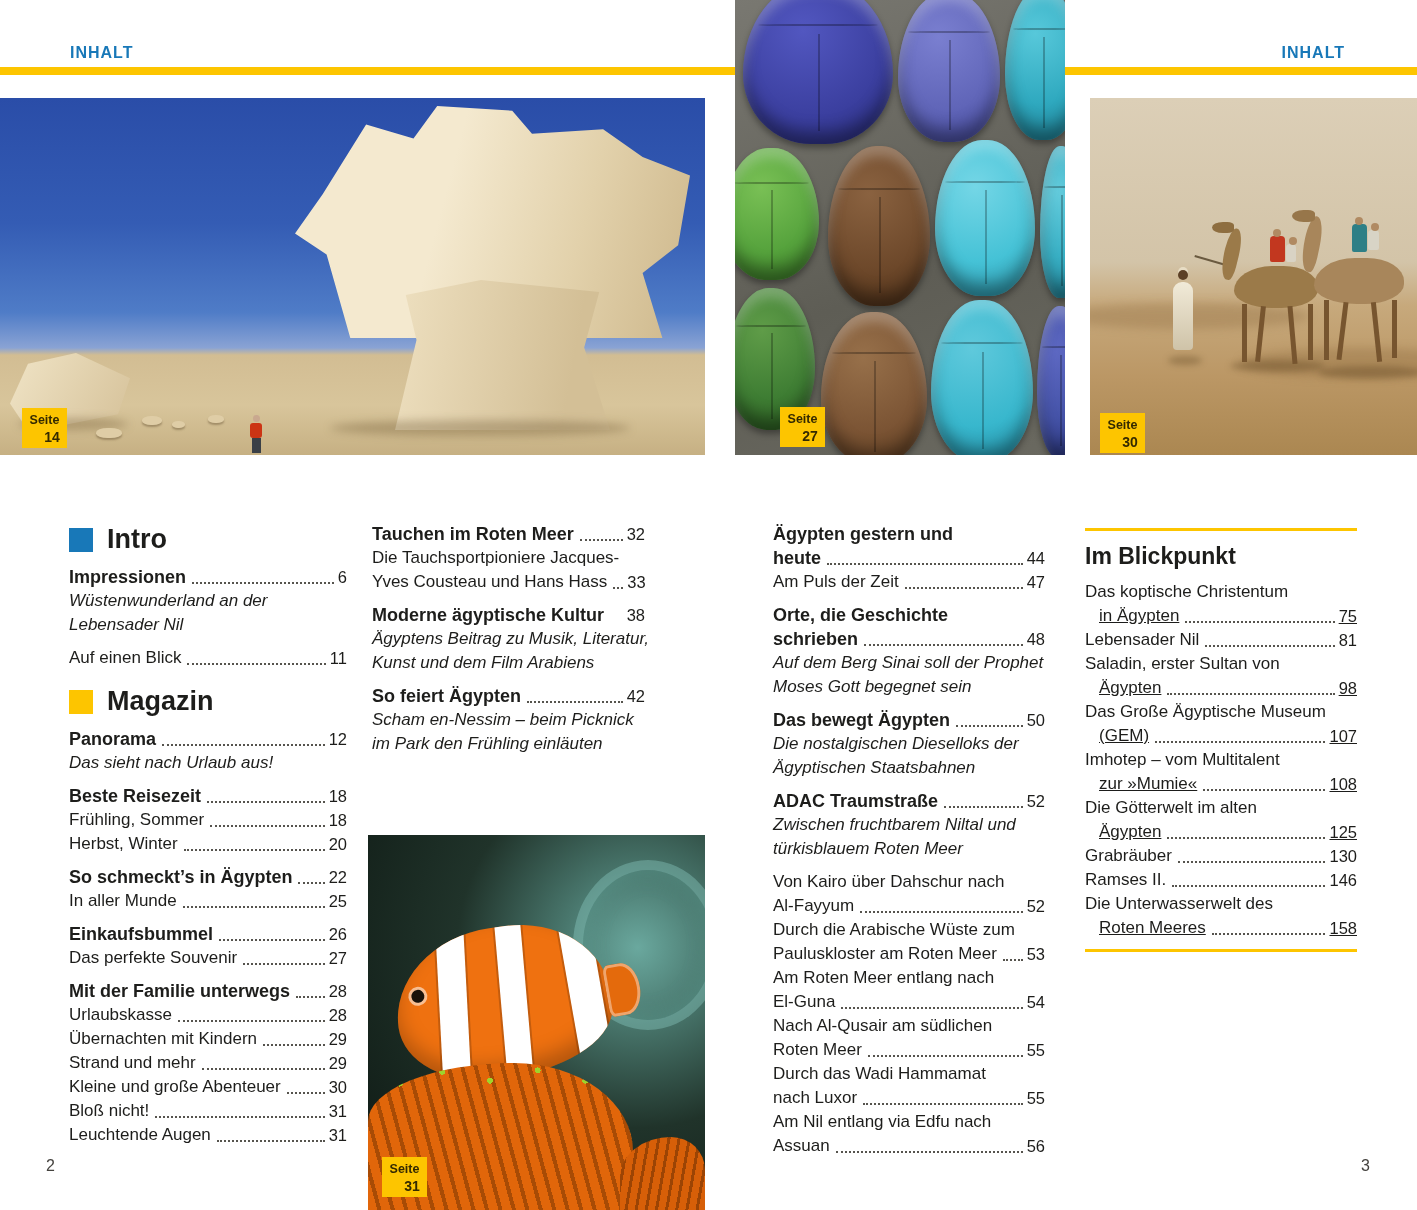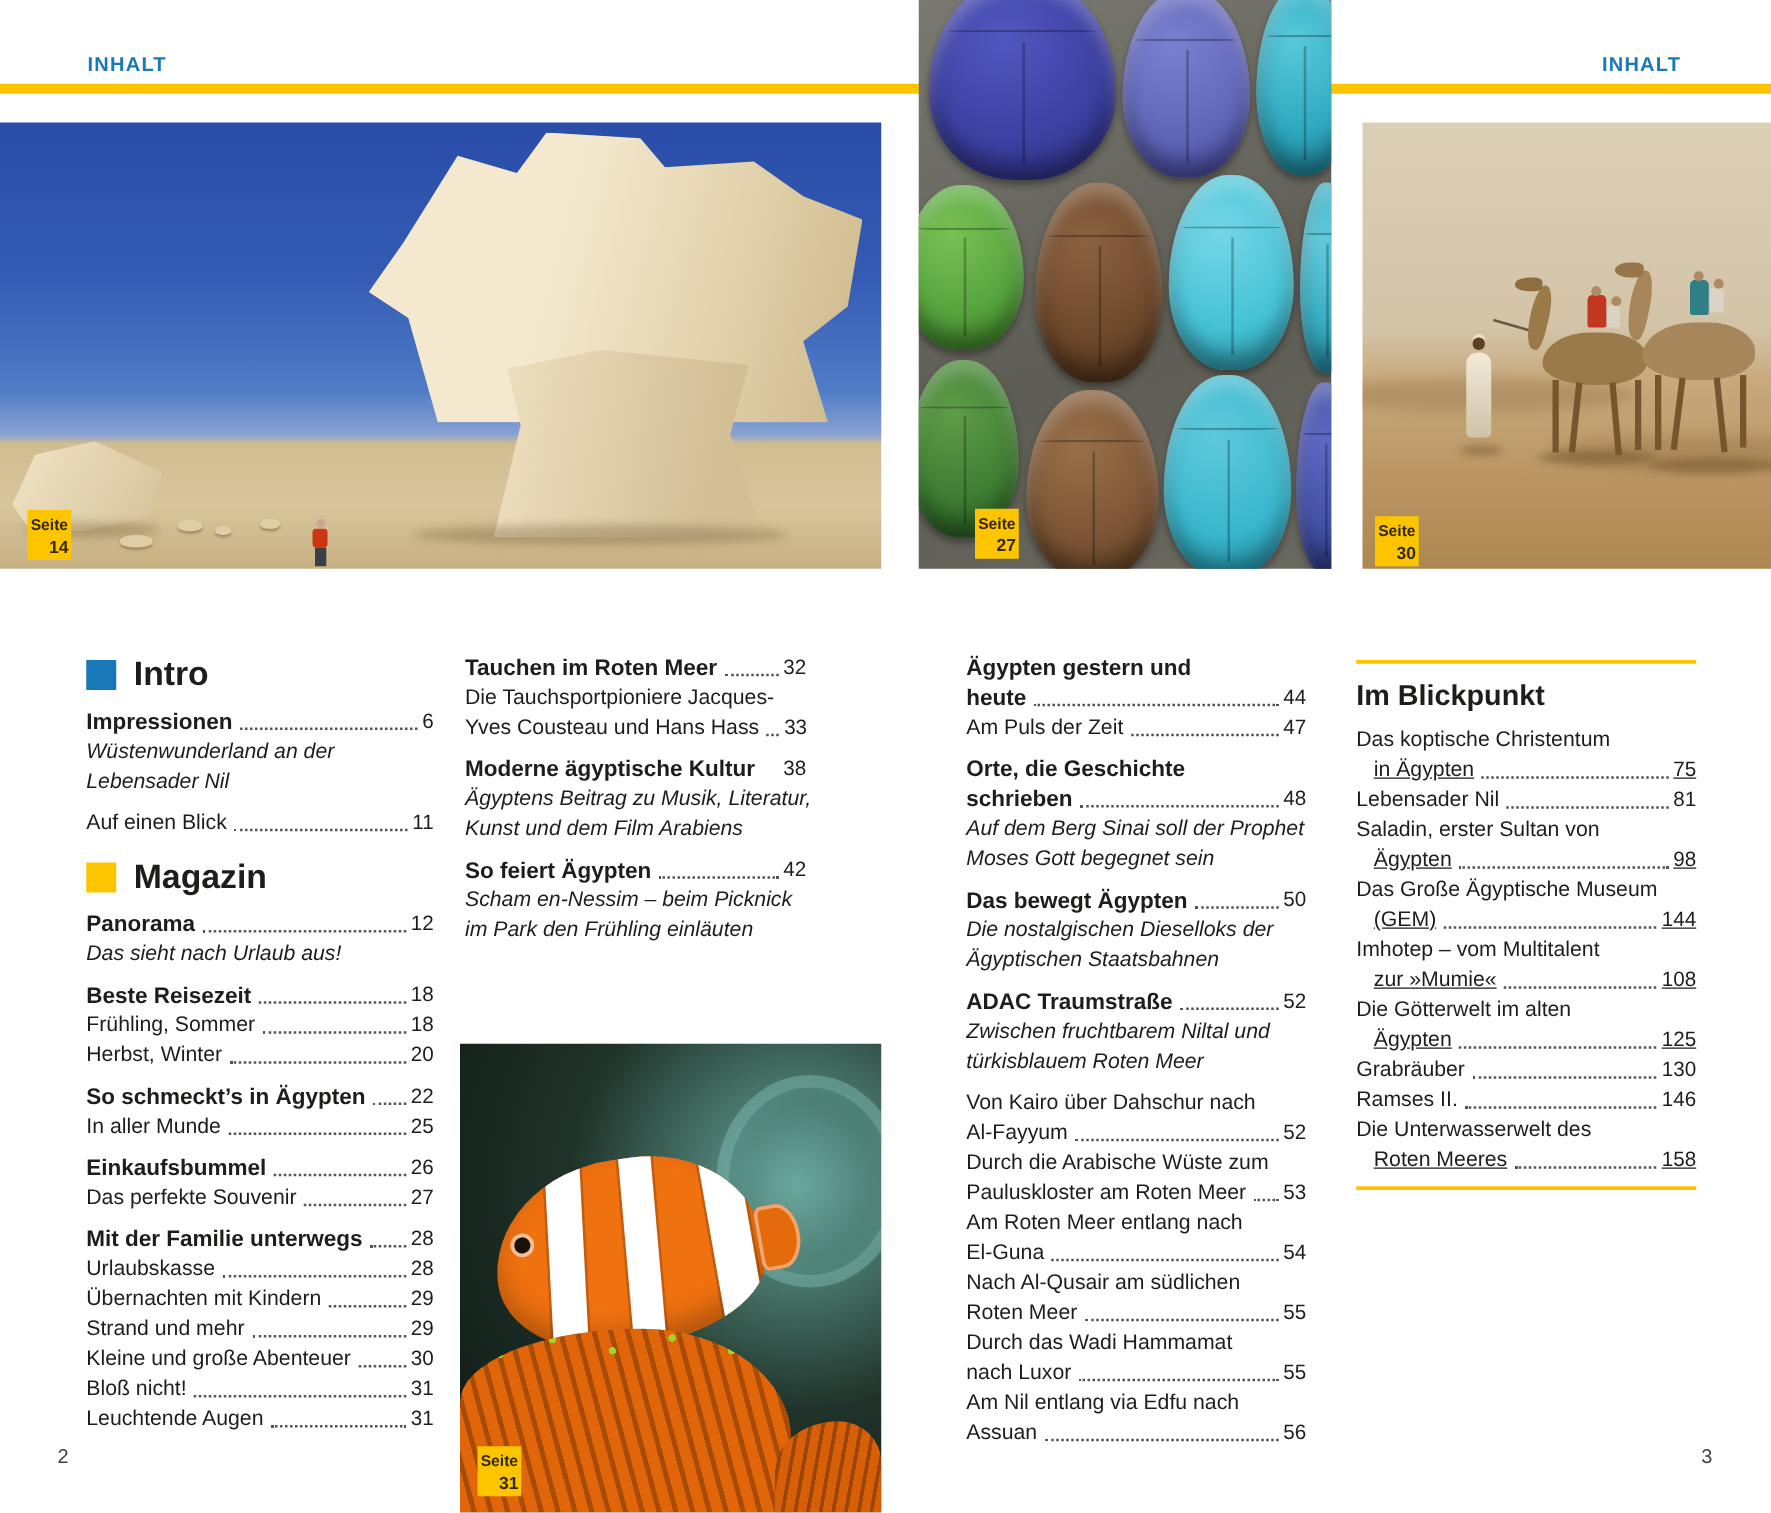--- a/index.html
+++ b/index.html
@@ -125,21 +125,21 @@
       radial-gradient(circle 3px at 28% 6%,#9ed42c 98%,transparent),
       radial-gradient(circle 3px at 46% 12%,#9ed42c 98%,transparent),
       radial-gradient(circle 3px at 64% 5%,#9ed42c 98%,transparent),
       radial-gradient(circle 3px at 82% 12%,#9ed42c 98%,transparent),
       radial-gradient(circle 3px at 94% 22%,#9ed42c 98%,transparent); }
   .anemone2 { position:absolute; left:252px; top:302px; width:85px; height:73px;
     border-radius:60% 40% 0 0/55% 45% 0 0;
     background:repeating-linear-gradient(100deg,#d75f08 0 7px,#9c4404 7px 10px); }
 
   
-  .badge { position:absolute; width:35px; height:40px; background:#FDC500; color:#342a00; text-align:center; line-height:1; z-index:5; }
+  .badge { position:absolute; width:45px; height:40px; background:#FDC500; color:#342a00; text-align:center; line-height:1; z-index:5; }
   .badge .b1 { font-size:12.5px; font-weight:700; margin-top:6px; }
   .badge .b2 { font-size:14px; font-weight:700; margin-top:3px;padding-left:15px; }
 
   
   .col { position:absolute; }
   #col1 { left:69px;   top:522px; width:278px; }
   #col2 { left:372px;  top:522px; width:273px; }
   #col3 { left:773px;  top:522px; width:272px; }
   #col4 { left:1085px; top:528px; width:272px; }
 
@@ -562,21 +562,21 @@
         <span class="t">Ägypten</span>
         <span class="dots"></span>
         <span class="pg">98</span>
       </div>
       <div class="toc-row">
         <span class="t">Das Große Ägyptische Museum</span>
       </div>
       <div class="toc-row indent">
         <span class="t">(GEM)</span>
         <span class="dots"></span>
-        <span class="pg">144</span>
+        <span class="pg">107</span>
       </div>
       <div class="toc-row">
         <span class="t">Imhotep – vom Multitalent</span>
       </div>
       <div class="toc-row indent">
         <span class="t">zur »Mumie«</span>
         <span class="dots"></span>
         <span class="pg">108</span>
       </div>
       <div class="toc-row">

